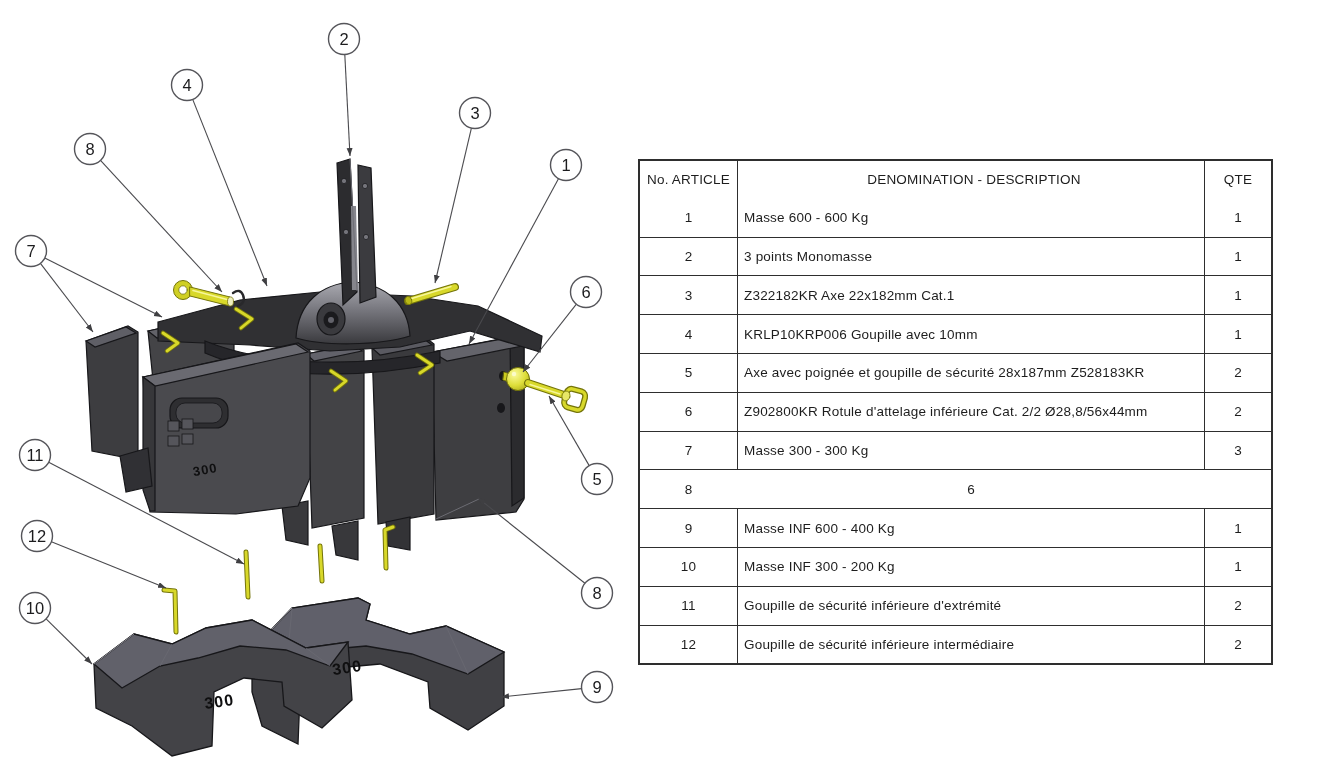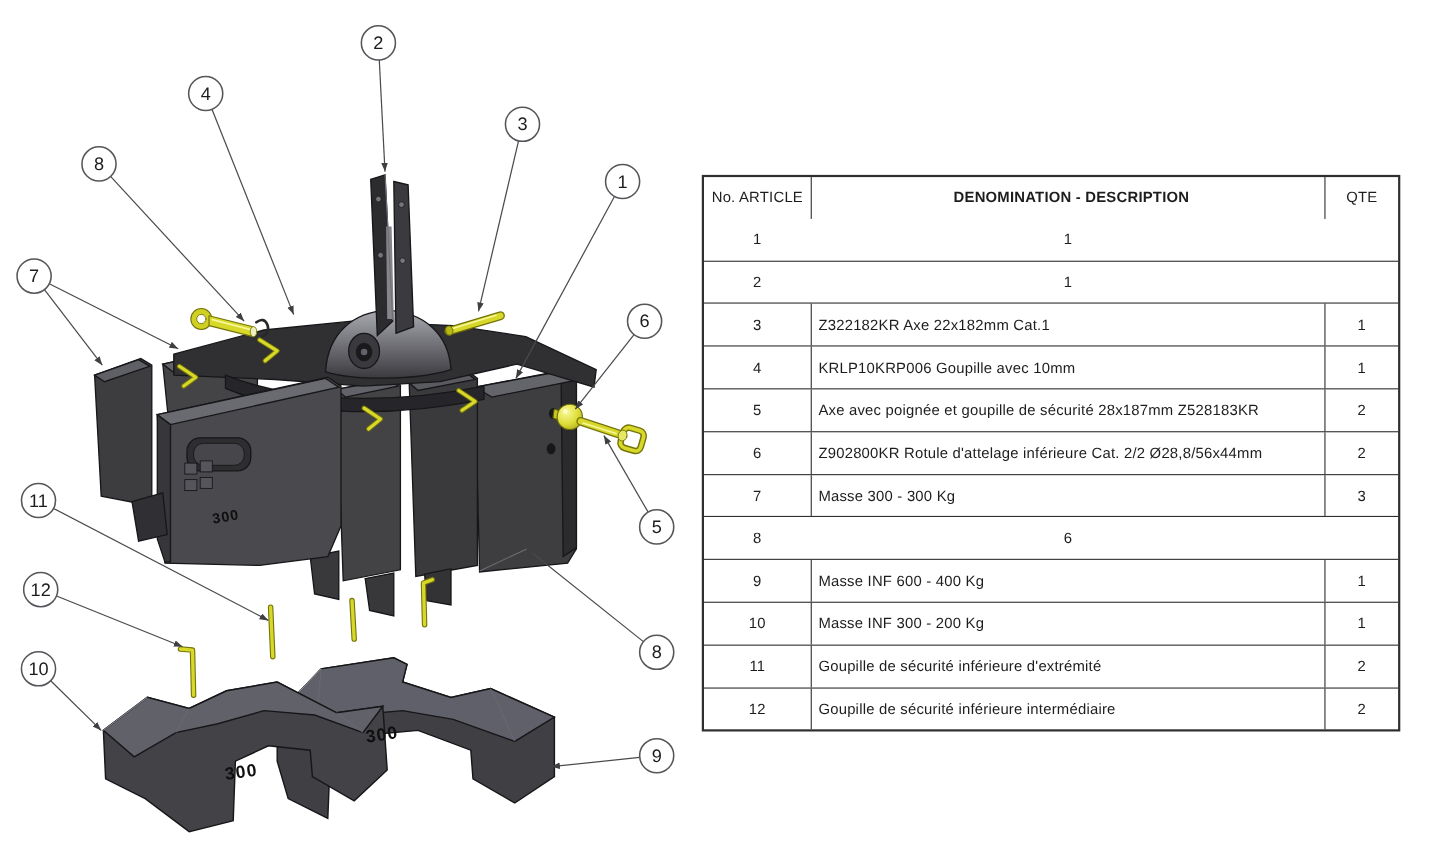--- a/index.html
+++ b/index.html
@@ -14,21 +14,21 @@
     border:2px solid #2e2e2e;box-sizing:border-box;background:#fff;
     color:#1d1d1d;font-size:13.5px;letter-spacing:.2px;
   }
   .bom-row{display:grid;grid-template-columns:97px 1fr 66px;height:37.8px;}
   .bom-row + .bom-row{border-top:1px solid #2e2e2e;}
   .bom-header{font-size:13.5px;}
   .cell{display:flex;align-items:center;justify-content:center;box-sizing:border-box;
         white-space:nowrap;overflow:hidden;}
   .cell.c2{justify-content:flex-start;padding-left:6px;border-left:1px solid #2e2e2e;
            border-right:1px solid #2e2e2e;}
-  .bom-header .cell.c2{justify-content:center;font-weight:bold;}
+  .bom-header .cell.c2{justify-content:center;}
   
   .balloon{fill:#ffffff;stroke:#55555a;stroke-width:1.4;}
   .balloon-num{fill:#1c1c1e;font-size:16.5px;font-family:"Liberation Sans",sans-serif;
                text-anchor:middle;}
   .leader{stroke:#4a4a4e;stroke-width:1.1;fill:none;}
   .part-label{fill:#0f0f10;font-weight:bold;font-family:"Liberation Sans",sans-serif;
               letter-spacing:1px;text-anchor:middle;}
 </style>
 </head>
 <body>
@@ -224,24 +224,26 @@
 
   <div class="bom">
     <div class="bom-row bom-header">
       <div class="cell c1">No. ARTICLE</div>
       <div class="cell c2">DENOMINATION - DESCRIPTION</div>
       <div class="cell c3">QTE</div>
     </div>
     <div>
         <div class="bom-row">
           <div class="cell c1">1</div>
+          <div class="cell c2">Masse 600 - 600 Kg</div>
           <div class="cell c3">1</div>
         </div>
         <div class="bom-row">
           <div class="cell c1">2</div>
+          <div class="cell c2">3 points Monomasse</div>
           <div class="cell c3">1</div>
         </div>
         <div class="bom-row">
           <div class="cell c1">3</div>
           <div class="cell c2">Z322182KR Axe 22x182mm Cat.1</div>
           <div class="cell c3">1</div>
         </div>
         <div class="bom-row">
           <div class="cell c1">4</div>
           <div class="cell c2">KRLP10KRP006 Goupille avec 10mm</div>

